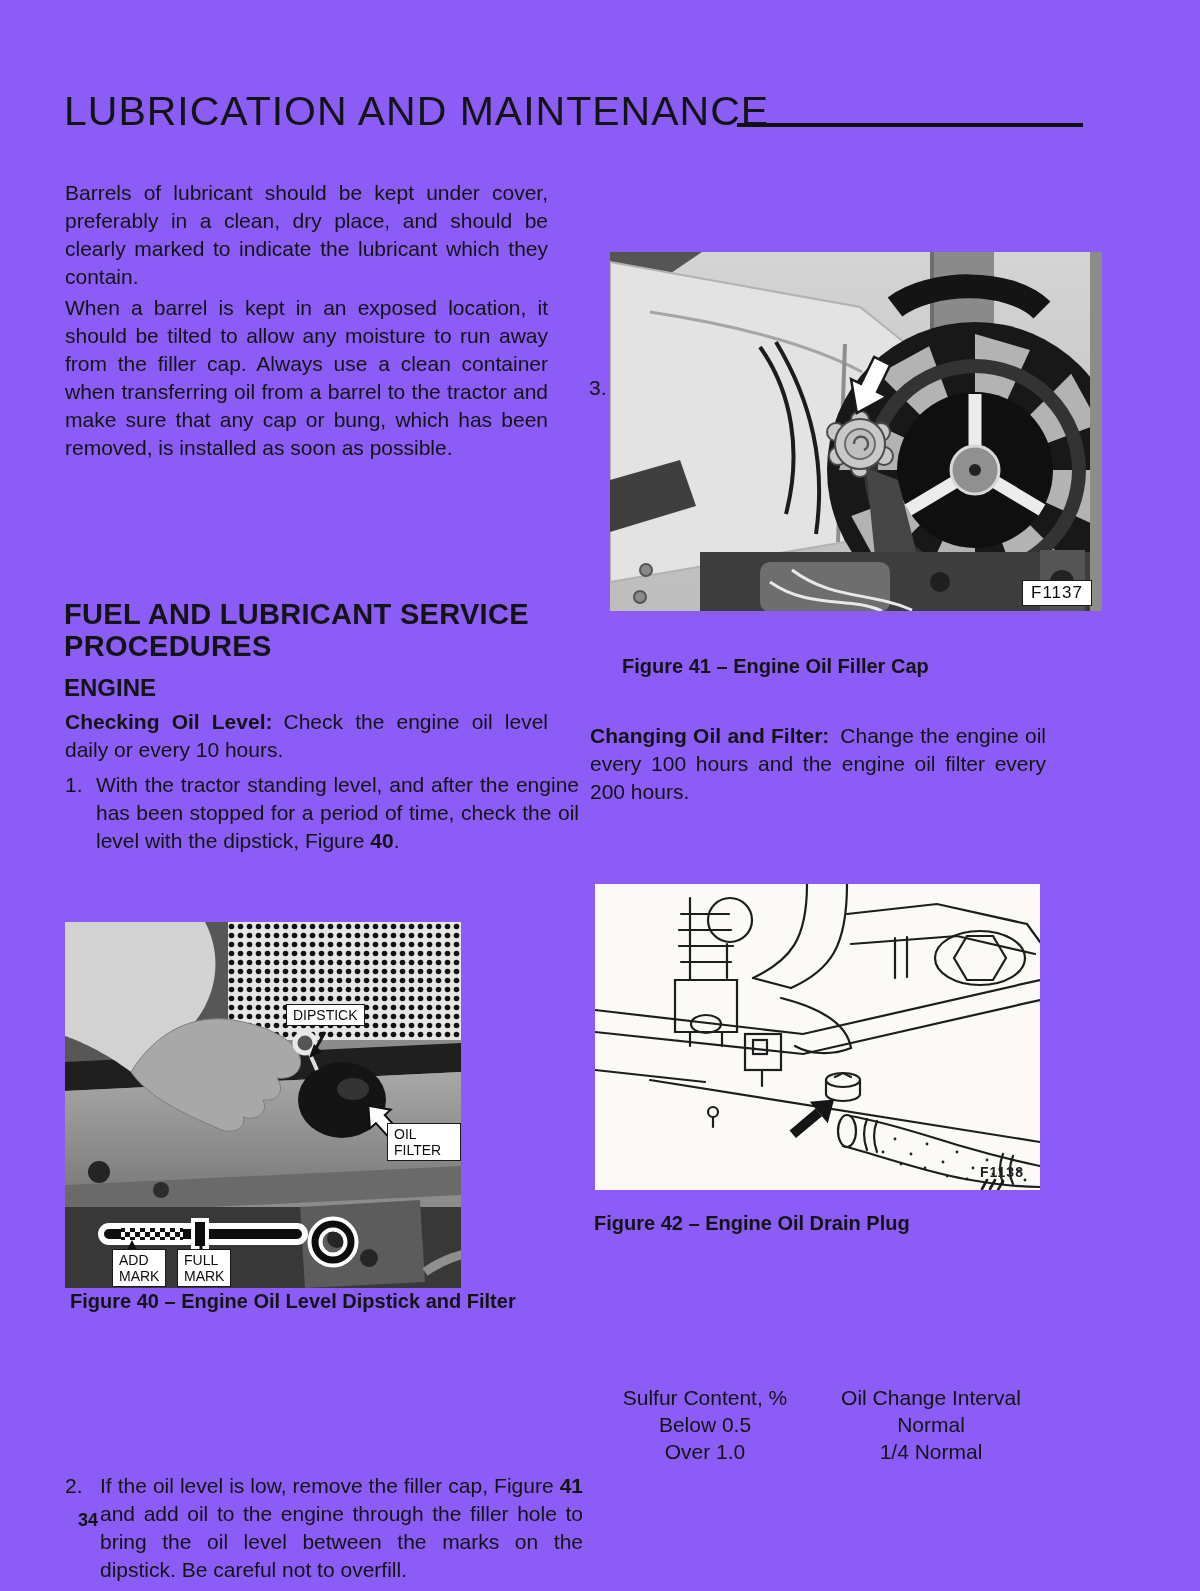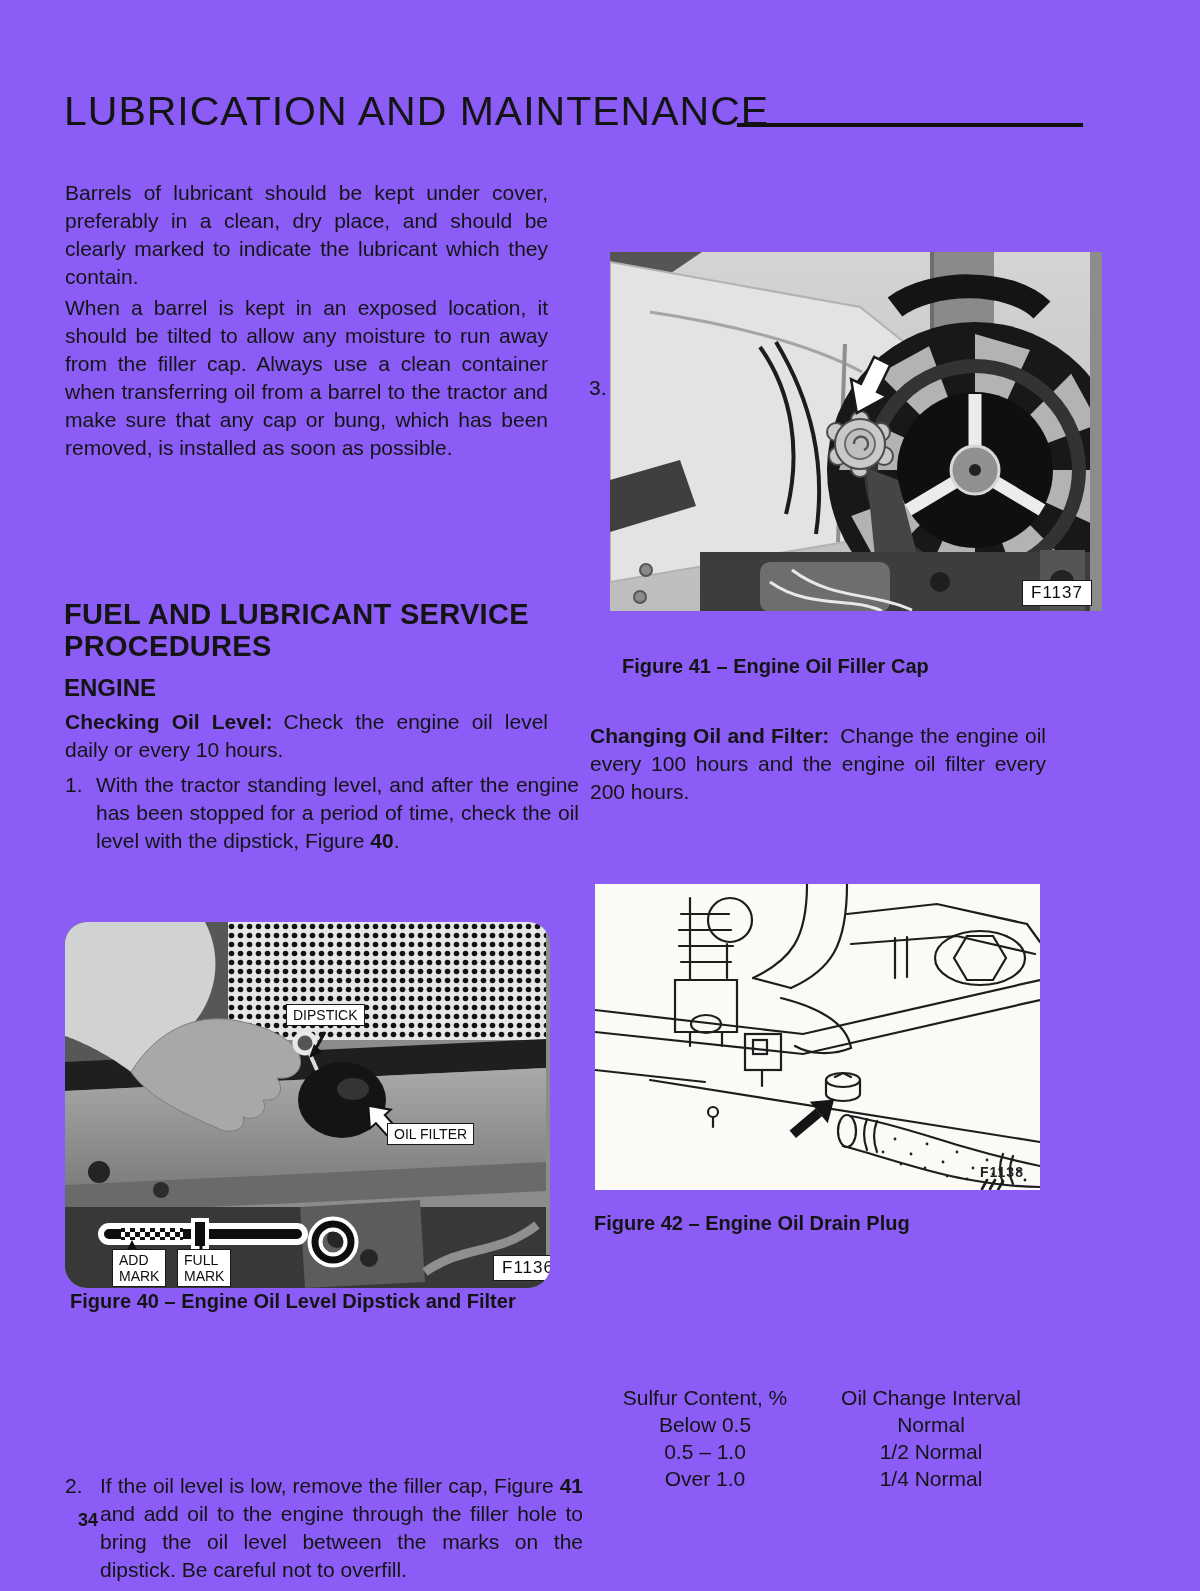--- a/index.html
+++ b/index.html
@@ -52,21 +52,21 @@
 
   <div class="abs body-text" style="left:65px;top:708px;width:483px;">
     <span class="inline-label">Checking Oil Level:</span><span>Check the engine oil level daily or every 10 hours.</span>
   </div>
 
   <div class="abs body-text list-item" style="left:65px;top:771px;width:483px;padding-left:31px;">
     <span class="list-num">1.</span>
     <span>With the tractor standing level, and after the engine has been stopped for a period of time, check the oil level with the dipstick, Figure </span><b>40</b><span>.</span>
   </div>
 
-  <div class="abs figure" style="left:65px;top:922px;width:485px;height:366px;border-radius:22px;">
+  <div class="abs figure" style="left:65px;top:922px;width:396px;height:366px;">
     <svg width="481" height="366" viewBox="0 0 481 366">
       <defs>
         <pattern id="halftone" width="9" height="9" patternUnits="userSpaceOnUse">
           <rect width="9" height="9" fill="#e6e6e6"></rect>
           <circle cx="4.5" cy="4.5" r="2.8" fill="#121212"></circle>
         </pattern>
         <pattern id="hatch" width="10" height="10" patternUnits="userSpaceOnUse">
           <rect width="10" height="10" fill="#fff"></rect>
           <rect width="5" height="5" fill="#111"></rect>
           <rect x="5" y="5" width="5" height="5" fill="#111"></rect>
@@ -320,22 +320,18 @@
   <div class="abs data-table" style="left:592px;top:1384px;">
     <div class="t-row">
       <div class="t-cell">Sulfur Content, %</div>
       <div class="t-cell">Oil Change Interval</div>
     </div>
     <div class="t-row">
       <div class="t-cell">Below 0.5</div>
       <div class="t-cell">Normal</div>
     </div>
     <div class="t-row">
-      <div class="t-cell">0.5 – 1.0</div>
-      <div class="t-cell">1/2 Normal</div>
-    </div>
-    <div class="t-row">
       <div class="t-cell">Over 1.0</div>
       <div class="t-cell">1/4 Normal</div>
     </div>
   </div>
 
 </div>
 
 </body></html>

